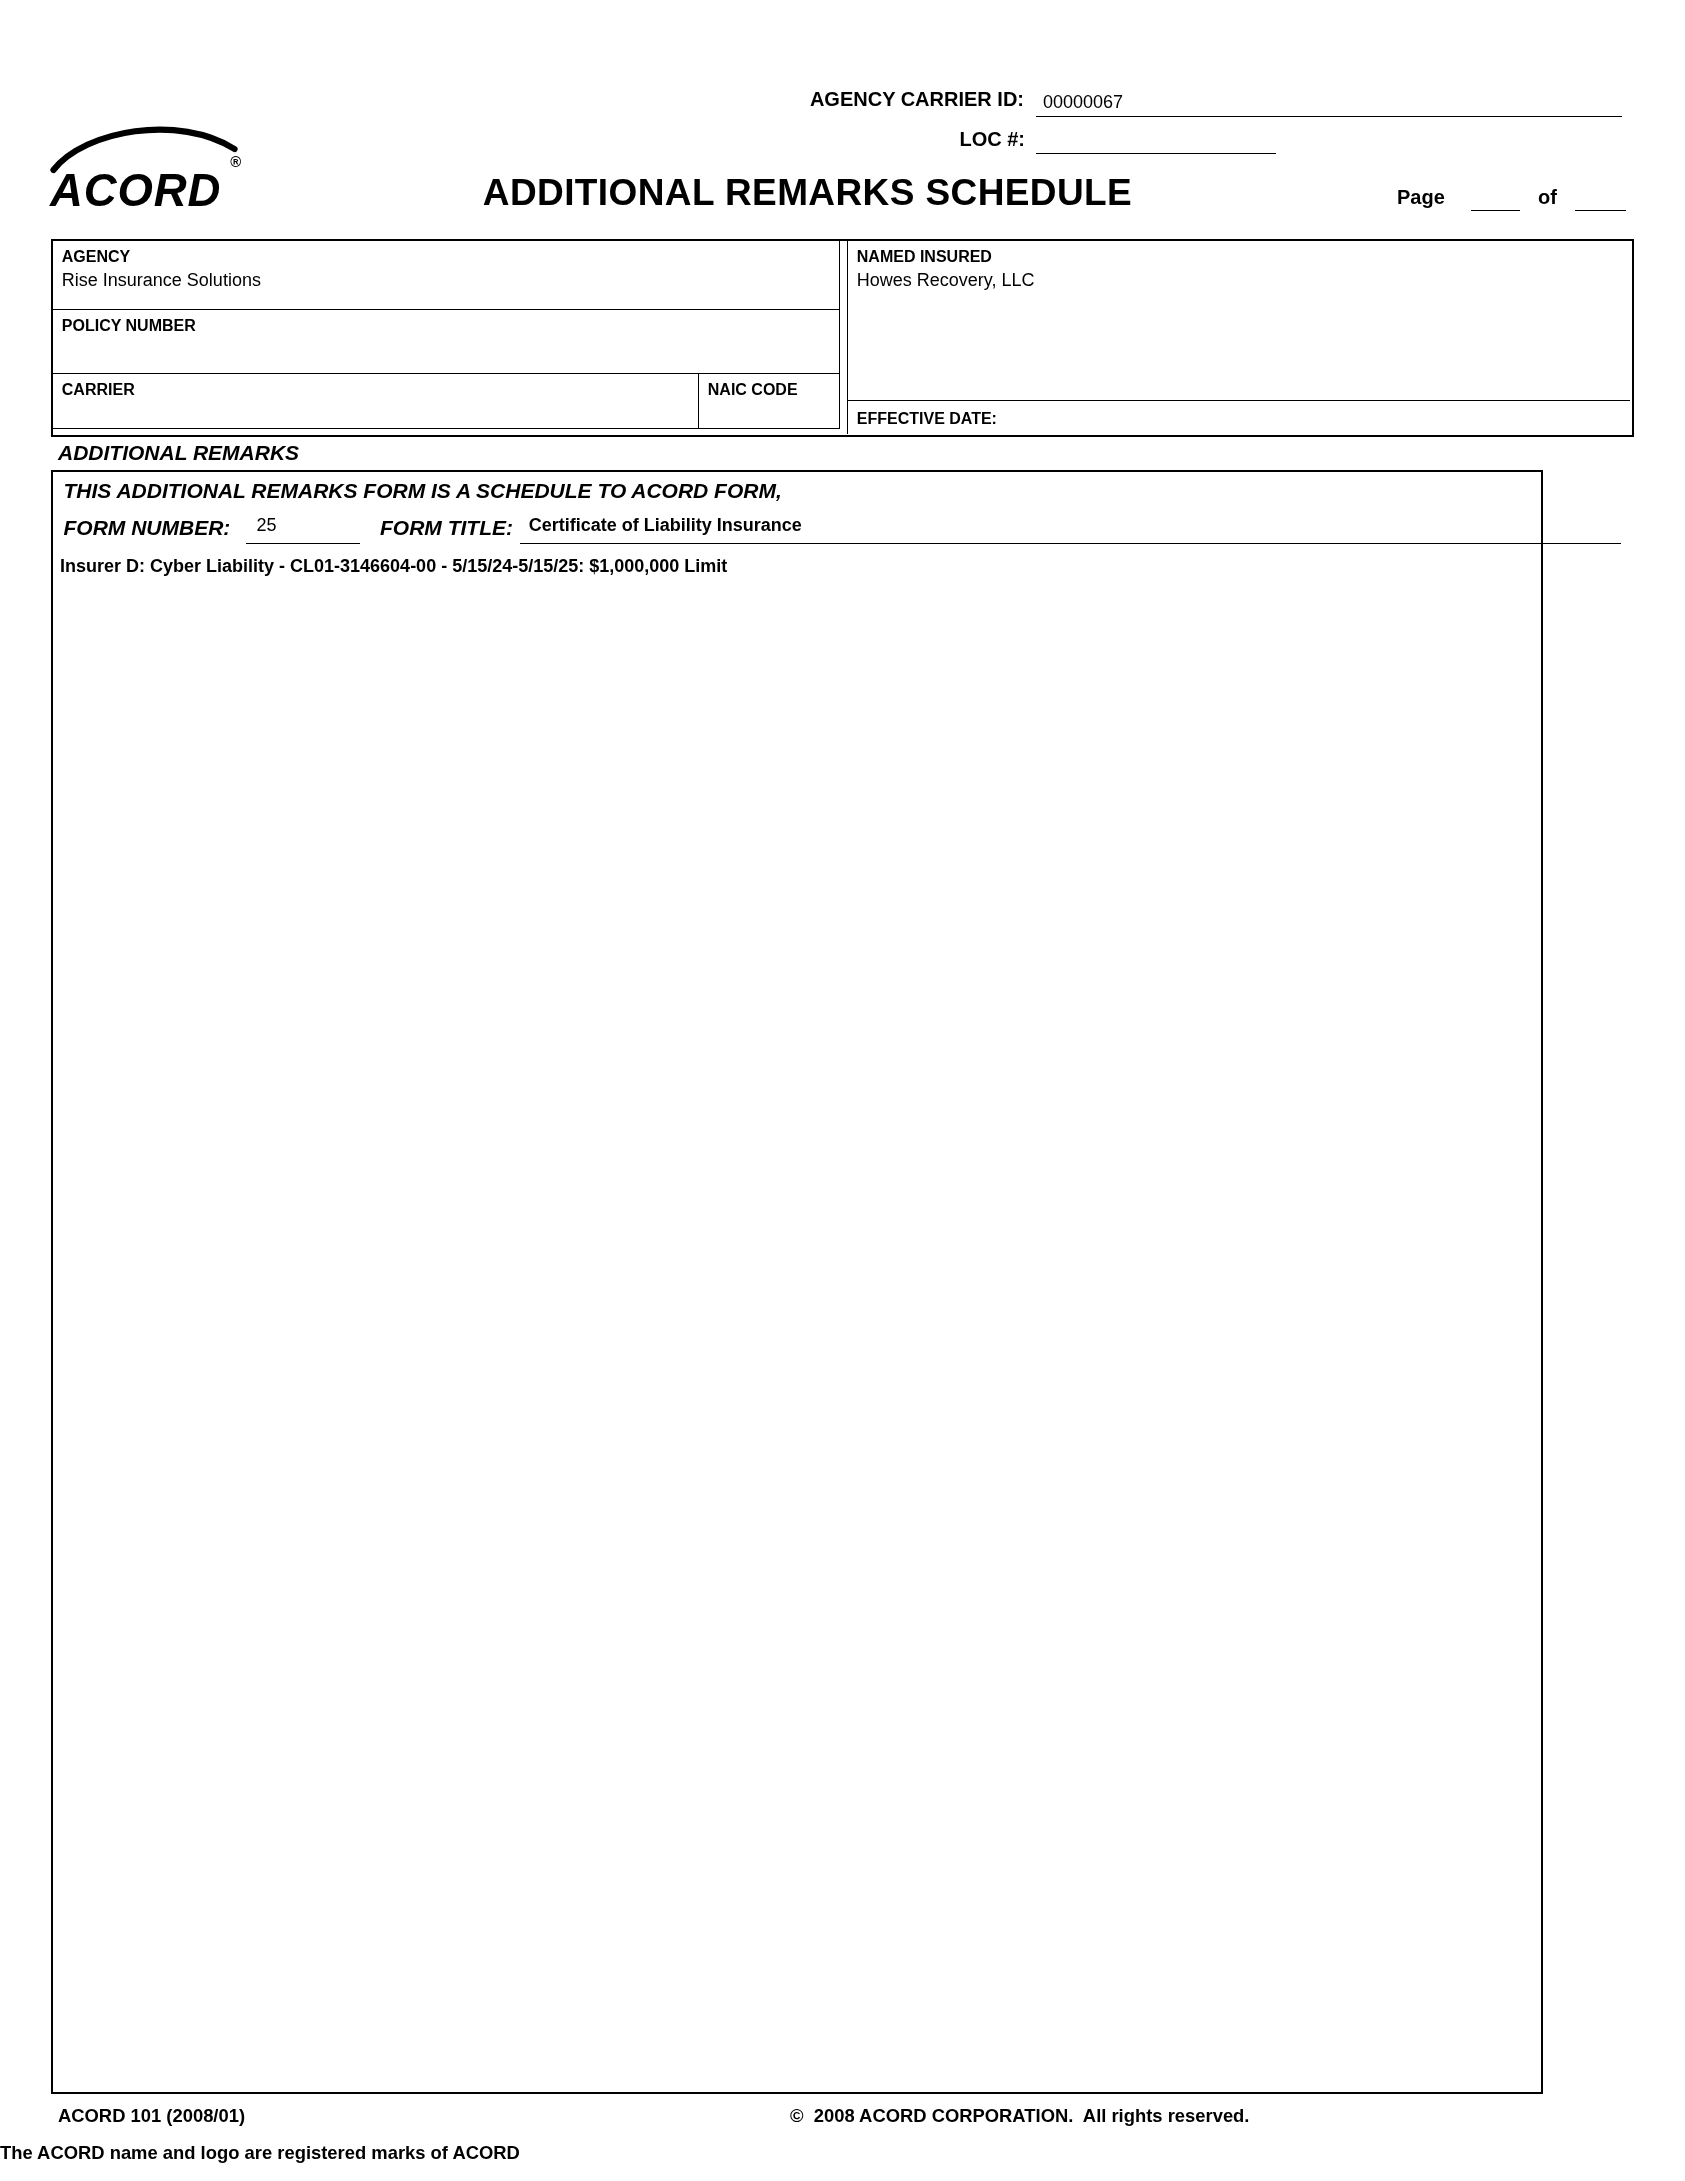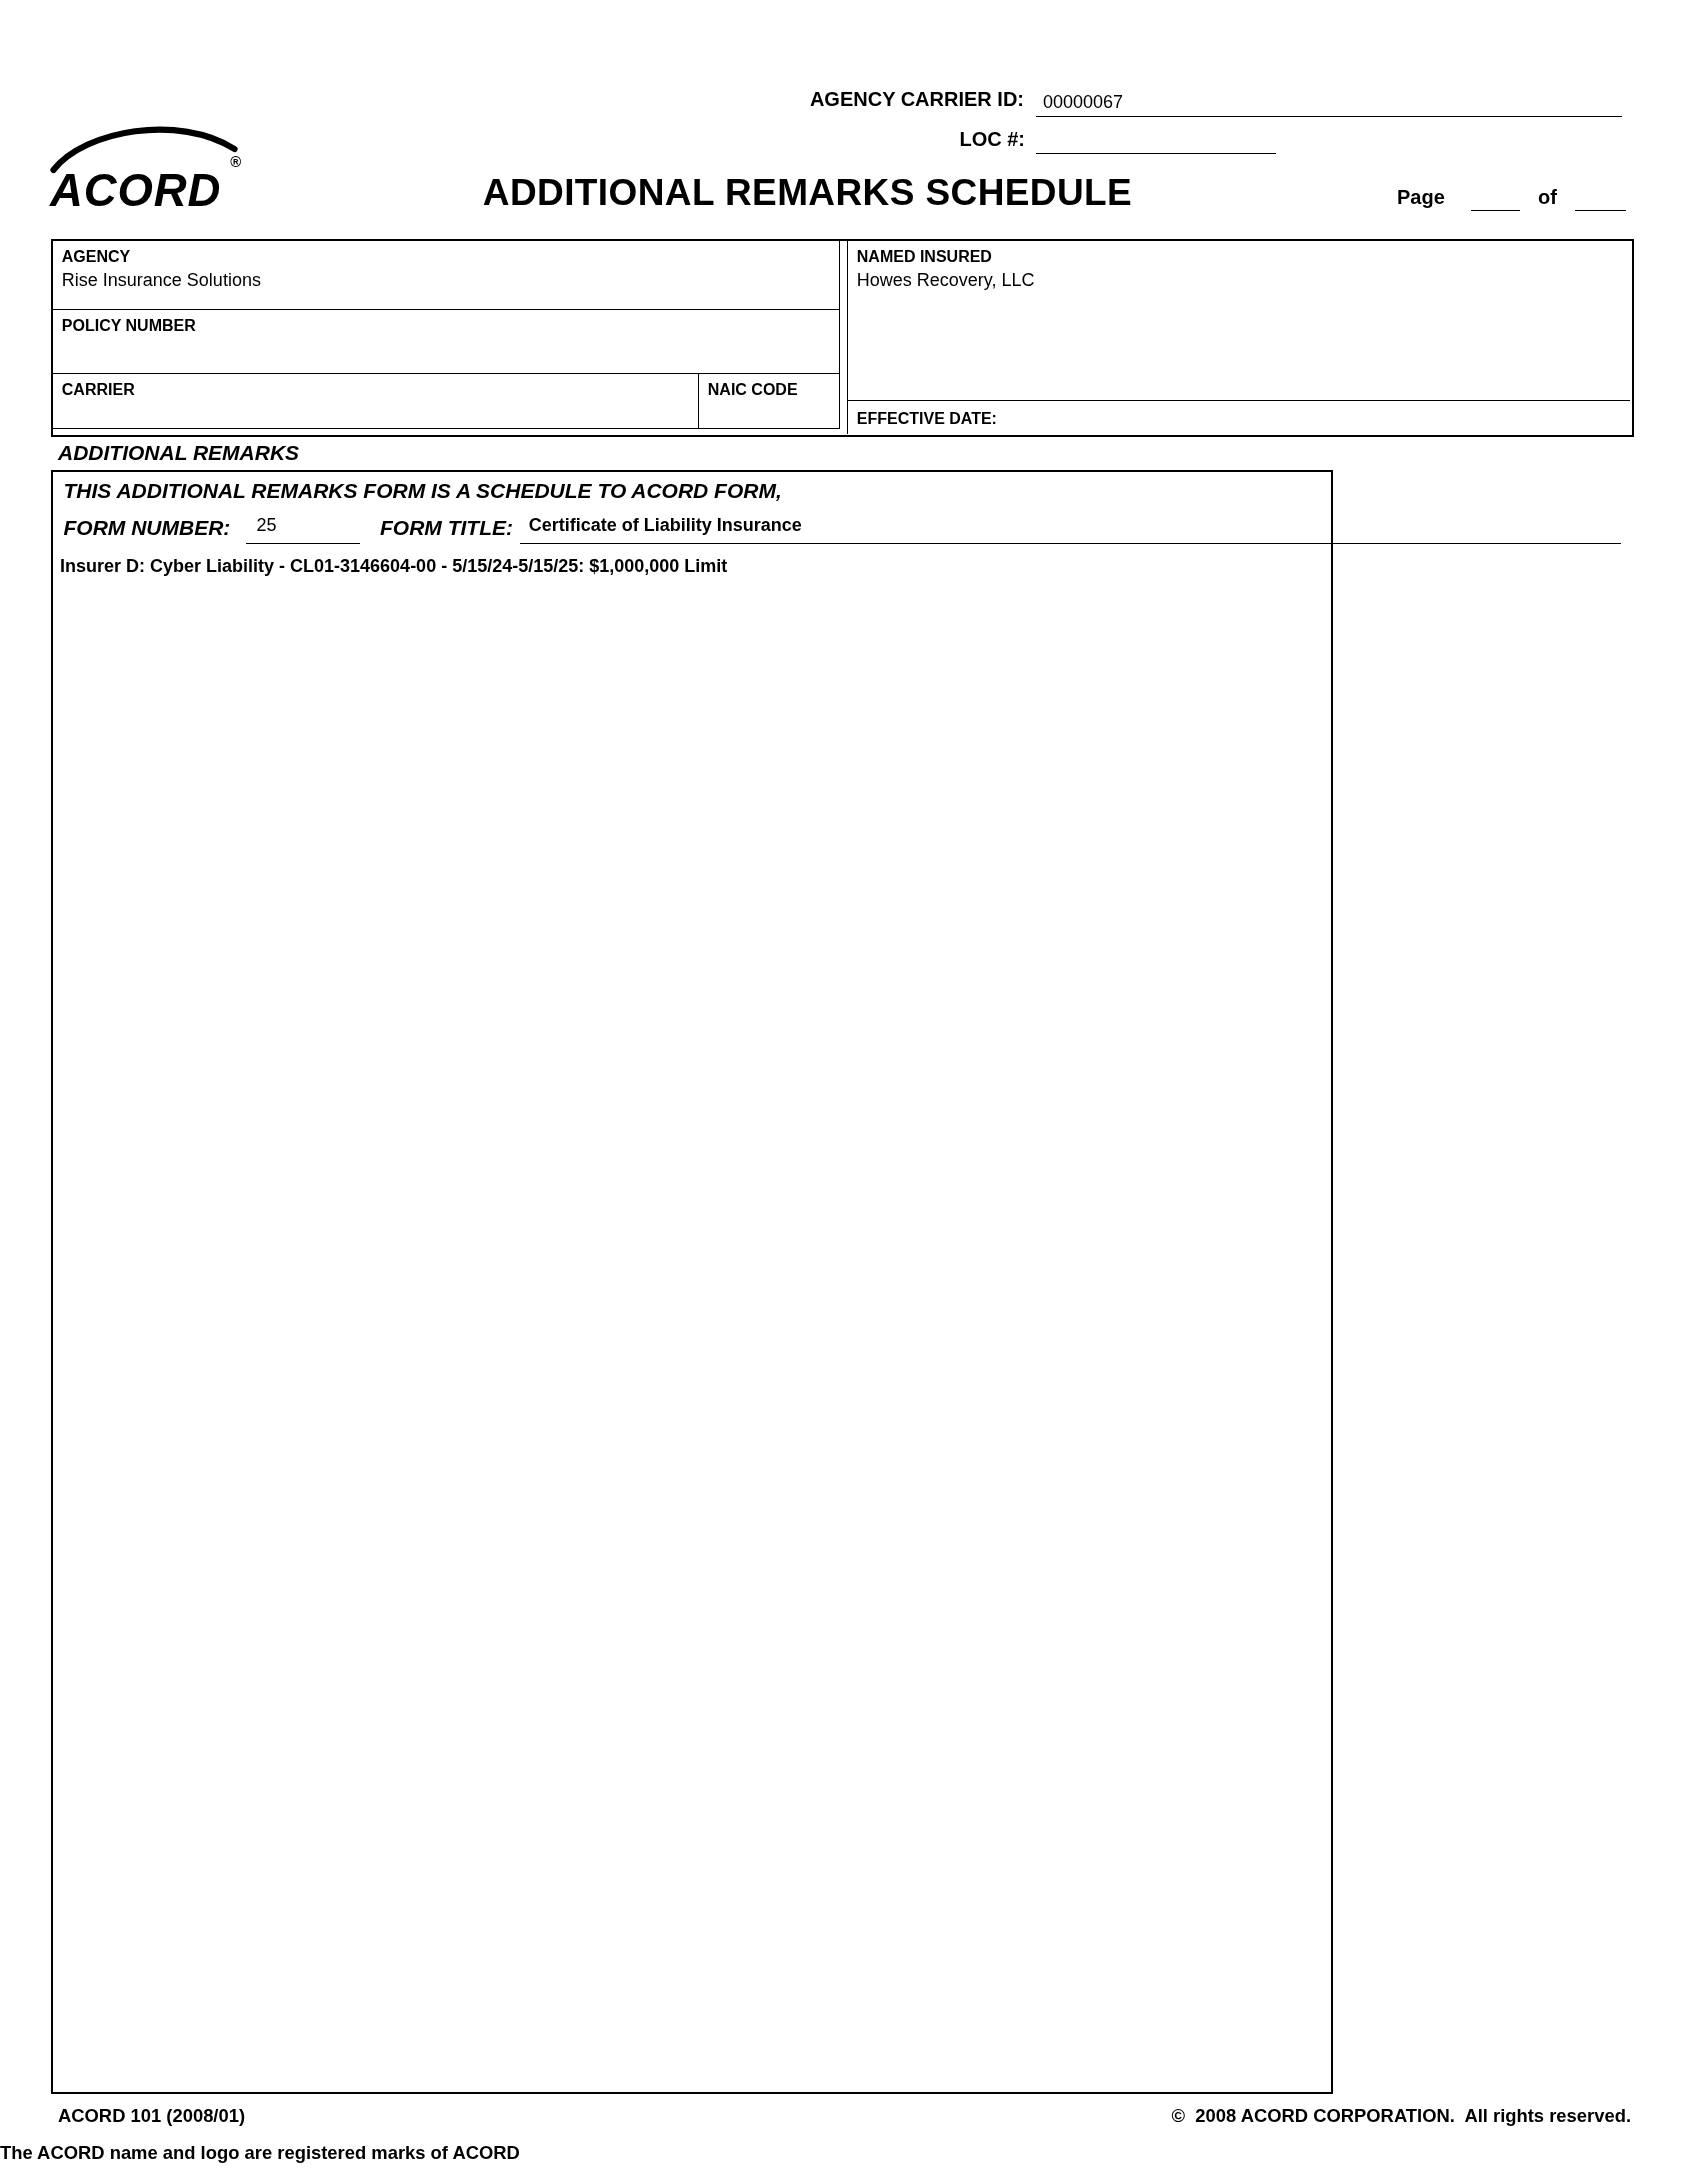--- a/index.html
+++ b/index.html
@@ -96,35 +96,35 @@
     </div>
 
     <div class="cell" style="left:794px;top:160px;width:783px;height:33px;border-left:1.8px solid #000;">
       <span class="cell-lbl">EFFECTIVE DATE:</span>
       <span class="val"></span>
     </div>
   </div>
 
   <div class="abs big-bold" style="left:58px;top:441px;">ADDITIONAL REMARKS</div>
 
-  <div class="abs" style="left:51px;top:470px;width:1282px;height:1624px;border:2.6px solid #000;">
+  <div class="abs" style="left:51px;top:470px;width:1492px;height:1624px;border:2.6px solid #000;">
 
     <div class="abs big-bold" style="left:10.5px;top:7px;">THIS ADDITIONAL REMARKS FORM IS A SCHEDULE TO ACORD FORM,</div>
 
     <div class="abs big-bold" style="left:10.5px;top:44px;">FORM NUMBER:</div>
     <div class="abs blank" style="left:193px;top:37px;width:114px;height:35px;">
       <span class="val" style="padding:0 0 7px 10.5px;">25</span>
     </div>
 
     <div class="abs big-bold" style="left:327px;top:44px;">FORM TITLE:</div>
     <div class="abs blank" style="left:467px;top:37px;width:1101px;height:35px;font-weight:bold;">
       <span class="val" style="padding:0 0 7px 8.8px;">Certificate of Liability Insurance</span>
     </div>
 
     <div class="abs val" style="left:7px;top:84px;width:1563px;font-weight:bold;">Insurer D: Cyber Liability - CL01-3146604-00 - 5/15/24-5/15/25: $1,000,000 Limit</div>
   </div>
 
   <div class="abs footer-txt" style="left:58px;top:2105px;">ACORD 101 (2008/01)</div>
-  <div class="abs footer-txt" style="left:790px;top:2105px;width:841px;text-align:right;">©  2008 ACORD CORPORATION.  All rights reserved.</div>
+  <div class="abs footer-txt" style="left:790px;top:2105px;width:841px;text-align:left;">©  2008 ACORD CORPORATION.  All rights reserved.</div>
   <div class="abs footer-txt" style="left:0;top:2142px;width:1685px;">The ACORD name and logo are registered marks of ACORD</div>
 
 </div>
 
 
 </body></html>

